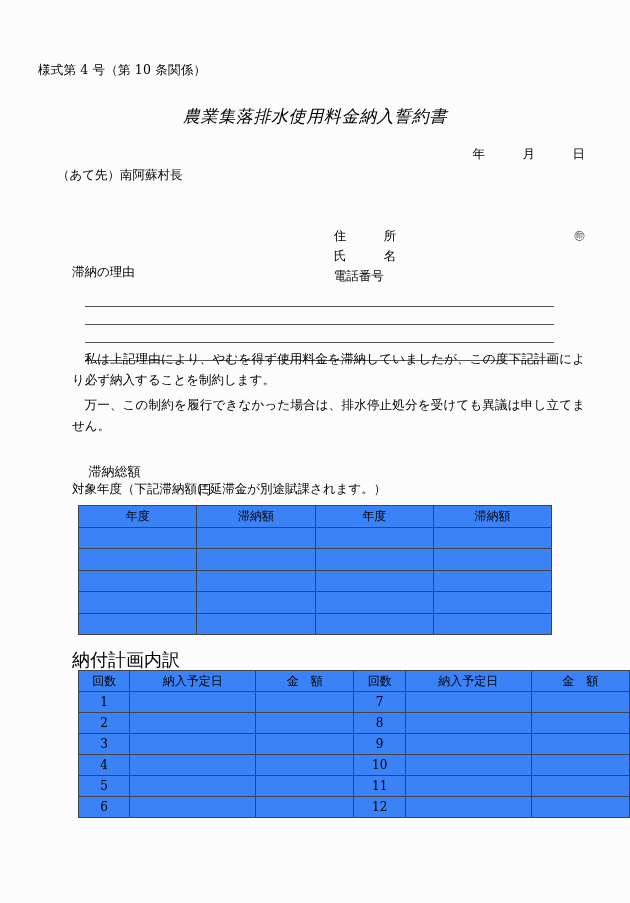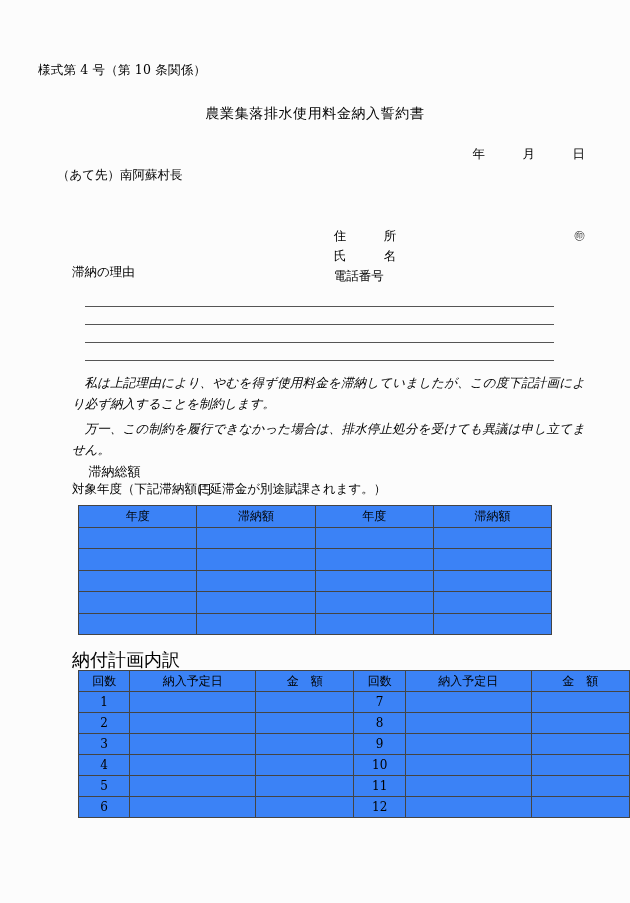--- a/index.html
+++ b/index.html
@@ -25,22 +25,23 @@
     font-size: 12.5px;
     letter-spacing: 0.2px;
     white-space: nowrap;
   }
   .doc-title {
     position: absolute;
     left: 0;
     top: 105px;
     width: 630px;
     text-align: center;
-    font-size: 14px;
+    font-size: 17px;
     letter-spacing: 0.6px;
+    font-style: italic;
   }
   .date-line {
     position: absolute;
     right: 45px;
     top: 146px;
     font-size: 12.5px;
     white-space: pre;
   }
   .addressee {
     position: absolute;
@@ -82,26 +83,25 @@
     top: 289px;
     width: 469px;
   }
   .rule-line {
     height: 17px;
     border-bottom: 1px solid #555;
   }
   .para-block {
     position: absolute;
     left: 72px;
-    top: 372px;
+    top: 348px;
     width: 513px;
     font-size: 12.5px;
     line-height: 21px;
     text-align: justify;
-    font-style: italic;
   }
   .para {
     text-indent: 1em;
     margin: 0 0 4px 0;
   }
   .total-line {
     position: absolute;
     left: 72px;
     top: 448px;
     font-size: 13px;

